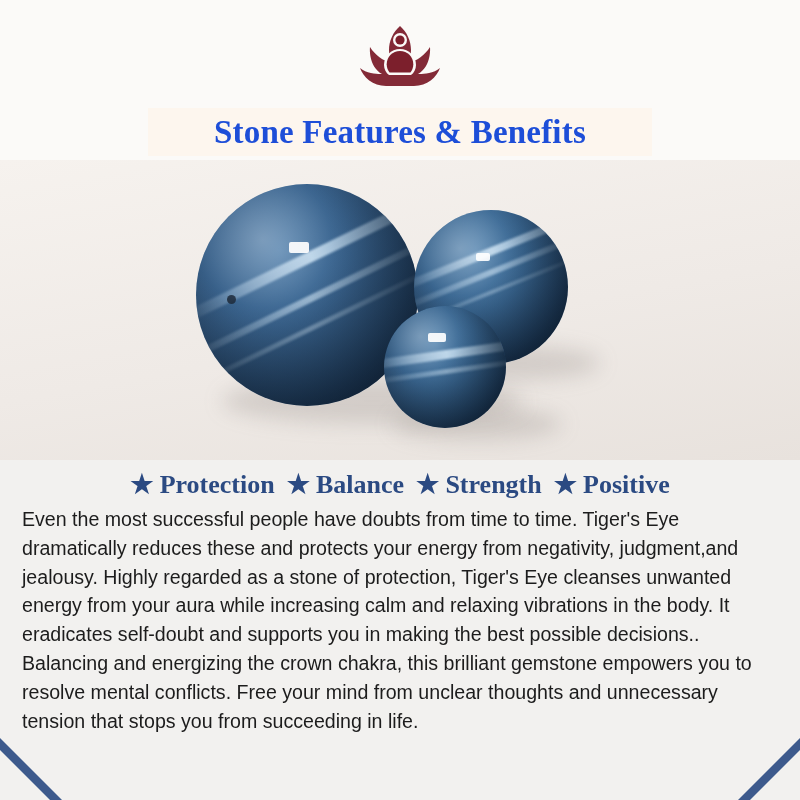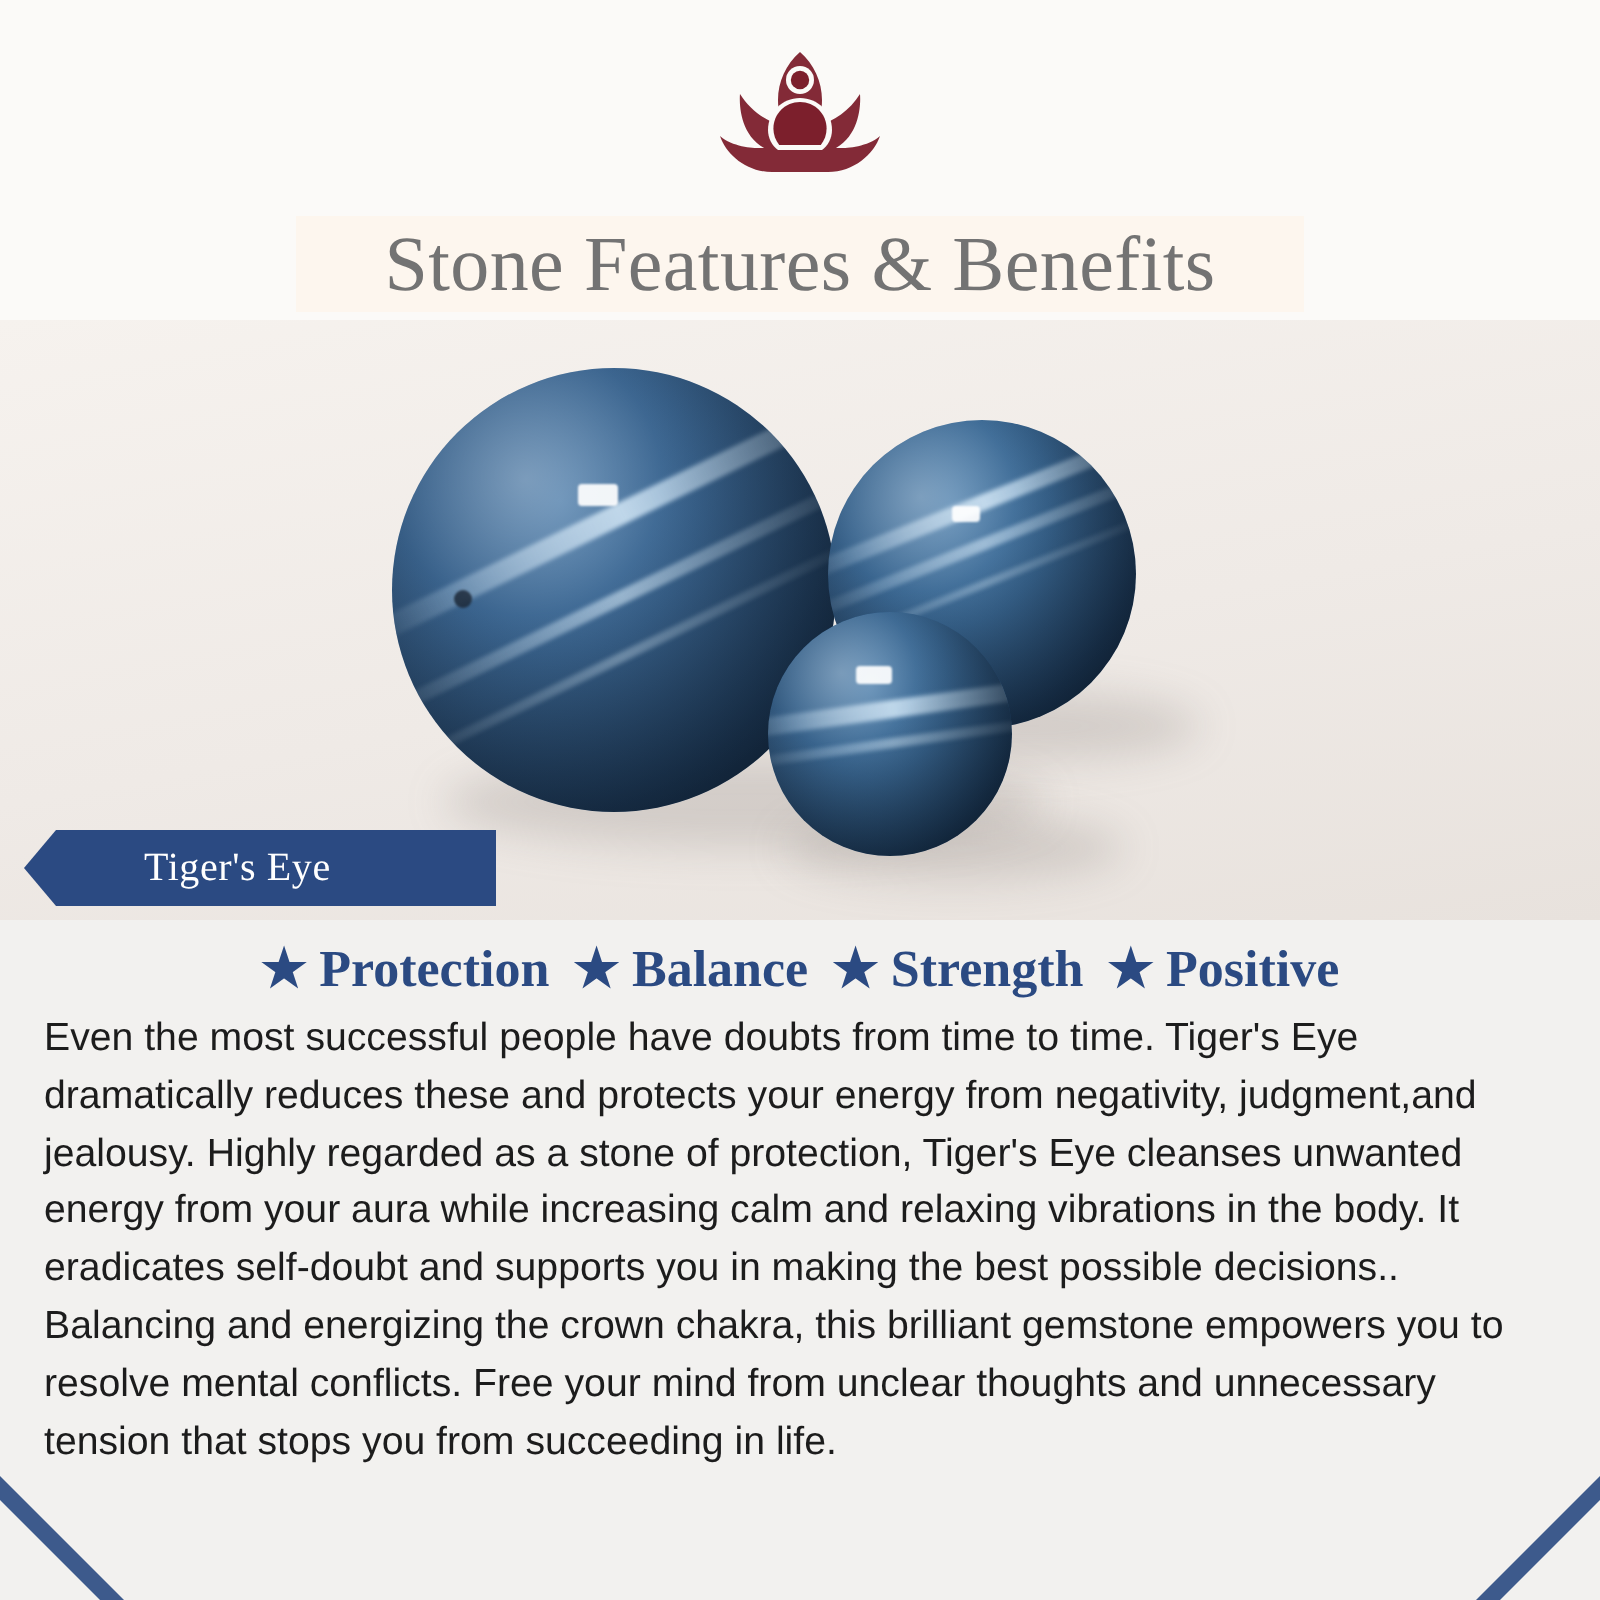--- a/index.html
+++ b/index.html
@@ -115,23 +115,23 @@
     left: 148px;
     width: 504px;
     height: 48px;
     background: #fdf6ee;
     display: flex;
     align-items: center;
     justify-content: center;
   }
   .title-text {
     font-family: "Liberation Serif", serif;
-    font-weight: normal;
-    font-size: 39px;
-    color: #737373;
+    font-weight: bold;
+    font-size: 33px;
+    color: #1d4ed8;
     letter-spacing: 0.2px;
   }
 
   
   .hero {
     position: absolute;
     top: 160px; left: 0; right: 0;
     height: 300px;
     background: linear-gradient(170deg, #f6f2ee 0%, #efeae6 55%, #e8e2dd 100%);
     overflow: hidden;
@@ -314,23 +314,20 @@
       <div class="glint" style="left:40%; top:28%; width:14px; height:8px;"></div>
     </div>
 
     <div class="sphere sph-small">
       <div class="chatoy" style="left:-14%; top:36%; width:130%; height:9px; transform:rotate(-8deg);"></div>
       <div class="chatoy" style="left:-14%; top:52%; width:130%; height:5px; transform:rotate(-8deg); opacity:.6;"></div>
       <div class="glint" style="left:36%; top:22%; width:18px; height:9px;"></div>
     </div>
   </div>
 
-  <div class="name-tab">
-    <span class="name-text">Tiger's Eye</span>
-  </div>
 
   <div class="keywords">
     <span class="kw">
       <span class="star">★</span>
       <span>Protection</span>
     </span>
     <span class="kw">
       <span class="star">★</span>
       <span>Balance</span>
     </span>

